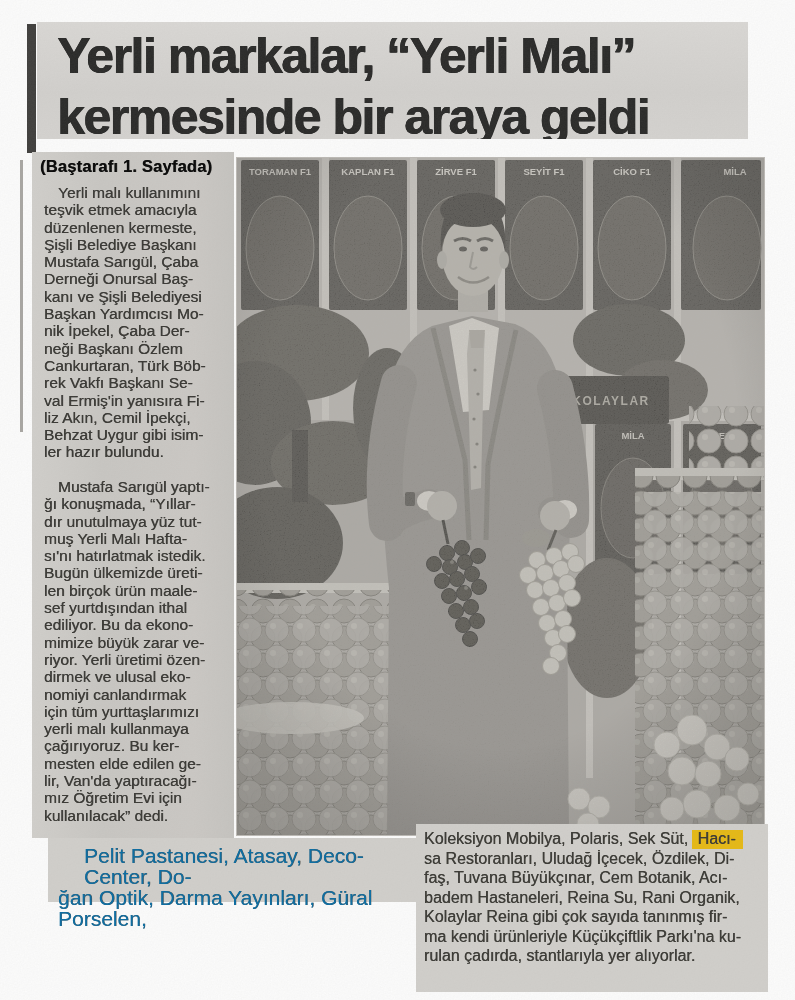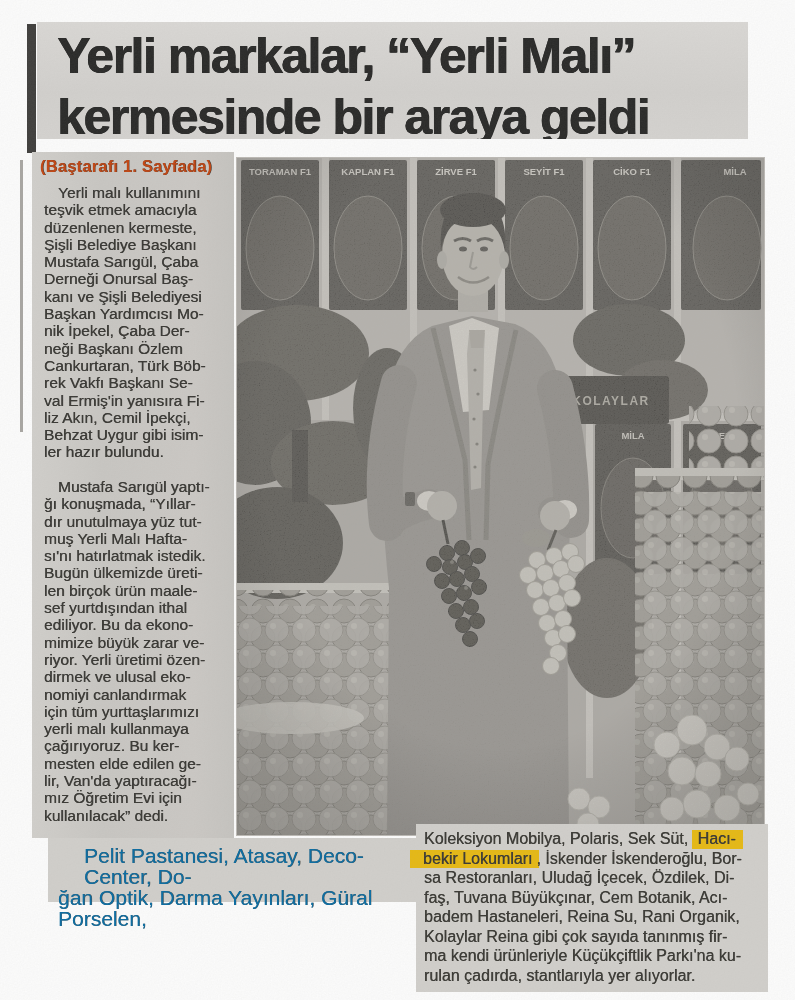--- a/index.html
+++ b/index.html
@@ -25,21 +25,21 @@
     text-shadow:0.7px 0 0 #242423, 0 0.4px 0 #242423;
   }
   
   .left-col{
     position:absolute;left:32px;top:152px;width:202px;height:686px;
     background:linear-gradient(90deg,#d2d0cc,#c9c7c3 35%,#ccc9c5 80%,#c6c4c0);
   }
   .fold-shadow{position:absolute;left:20px;top:160px;width:3px;height:272px;background:#a8a6a2;}
   .continuation{
     position:absolute;left:40px;top:157px;width:194px;
-    font-size:16.5px;font-weight:700;letter-spacing:0.2px;color:#c2410c;
+    font-size:16.5px;font-weight:700;letter-spacing:0.2px;color:#000000;
     text-shadow:0.4px 0 0 #2c2b29;
   }
   .bodycol{
     font-size:15.5px;line-height:17.3px;color:#34332f;
     text-shadow:0.35px 0 0 rgba(52,51,47,.85);
   }
   .para{position:absolute;left:44px;width:192px;}
   .para1{top:184px;}
   .para2{top:478px;}
   .para > div:first-child{text-indent:14px;}
@@ -355,21 +355,20 @@
 </svg>
 </div>
 
 <div class="caption">
   <div class="l1">Pelit Pastanesi, Atasay, Deco-Center, Do-</div>
   <div class="l2">ğan Optik, Darma Yayınları, Güral Porselen,</div>
 </div>
 
 <div class="right-block">
   <div><span>Koleksiyon Mobilya, Polaris, Sek Süt,</span> <span class="hl">Hacı-</span></div>
-  <div><span class="hl lead">bekir Lokumları</span><span>, İskender İskenderoğlu, Bor-</span></div>
   <div>
       <div>sa Restoranları, Uludağ İçecek, Özdilek, Di-</div>
       <div>faş, Tuvana Büyükçınar, Cem Botanik, Acı-</div>
       <div>badem Hastaneleri, Reina Su, Rani Organik,</div>
       <div>Kolaylar Reina gibi çok sayıda tanınmış fir-</div>
       <div>ma kendi ürünleriyle Küçükçiftlik Parkı'na ku-</div>
       <div>rulan çadırda, stantlarıyla yer alıyorlar.</div>
     </div>
 </div>
 

